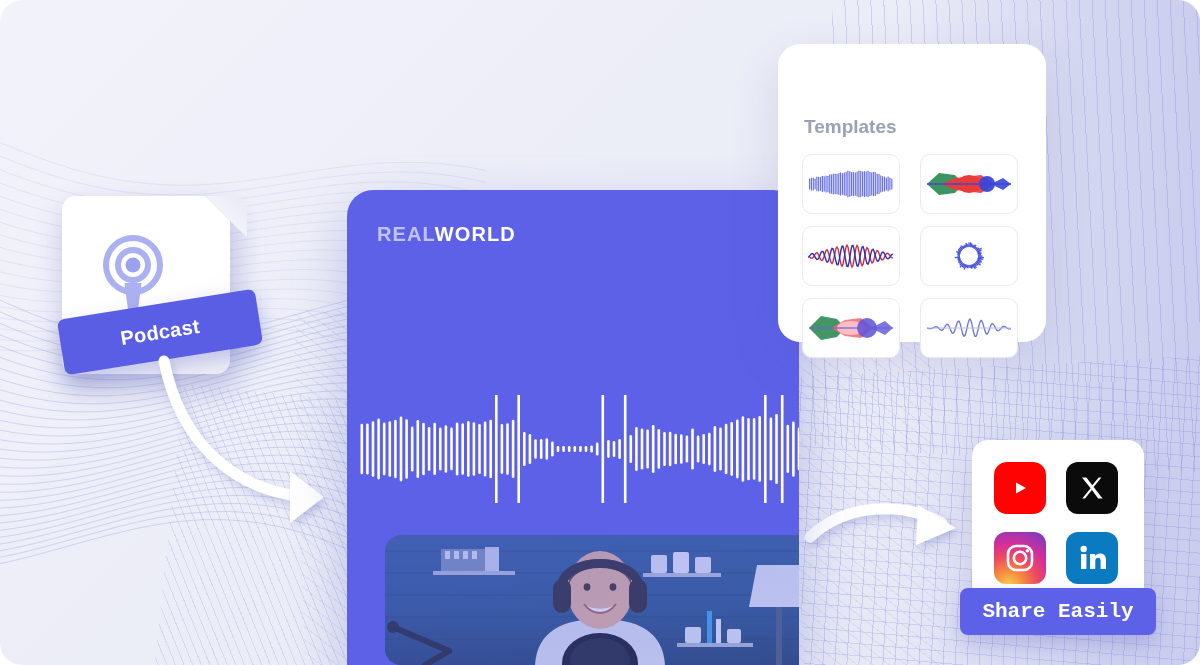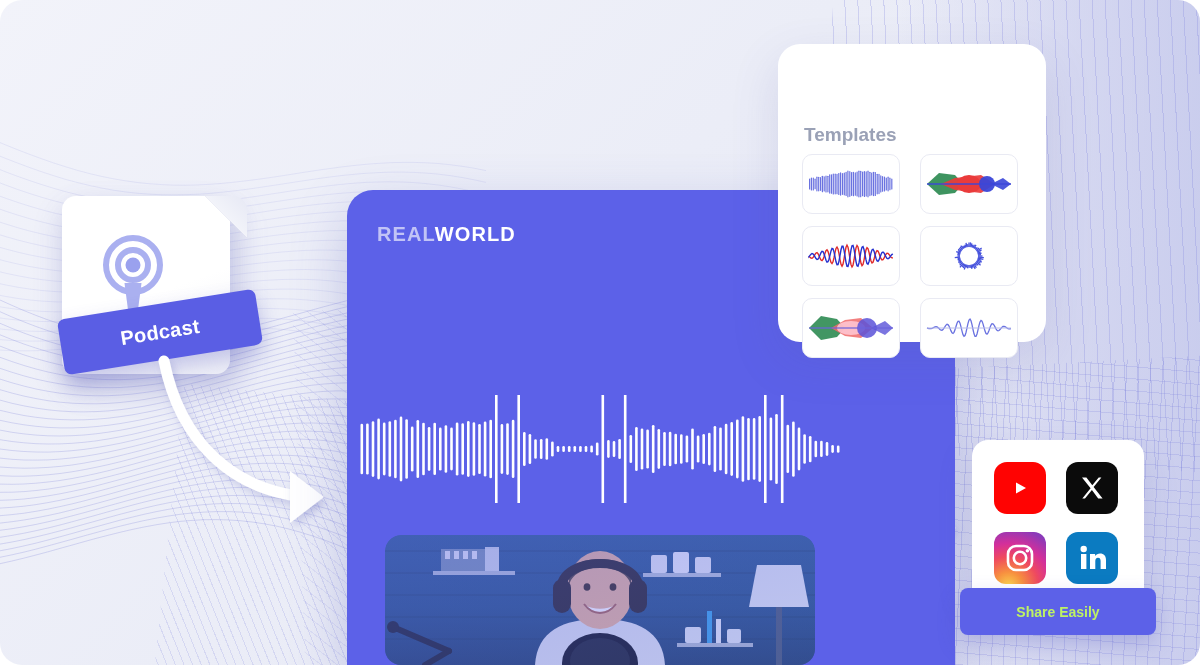--- a/index.html
+++ b/index.html
@@ -52,58 +52,58 @@
   #podcast-ribbon .rib-txt{color:#fff;font-size:20px;font-weight:bold;letter-spacing:.3px;}
   .ribbon-tailL{position:absolute;left:-2px;top:96px;width:26px;height:26px;background:#4044bd;
       transform:rotate(-9deg);border-radius:3px;z-index:-1;}
 
   
   .arrow{position:absolute;pointer-events:none;}
   #arrow-left{left:140px;top:355px;width:220px;height:200px;}
   #arrow-right{left:800px;top:495px;width:180px;height:70px;}
 
   
-  #main-card{position:absolute;left:347px;top:190px;width:608px;height:475px;
+  #main-card{position:absolute;left:347px;top:190px;width:452px;height:475px;
       background:#5c61e8;border-radius:26px 26px 0 0;overflow:hidden;
       box-shadow:0 22px 55px rgba(70,74,180,.28);}
   #brand{position:absolute;left:30px;top:33px;font-size:20px;font-weight:bold;letter-spacing:1.1px;}
   #brand .b-real{color:rgba(255,255,255,.62);}
   #brand .b-world{color:#ffffff;}
   #card-title{position:absolute;left:28px;top:80px;width:440px;color:#b9cdf7;
       font-size:38px;line-height:1.36;font-weight:bold;letter-spacing:.6px;}
   #card-wave{position:absolute;left:12px;top:205px;width:482px;height:108px;}
   #video-thumb{position:absolute;left:38px;top:345px;width:430px;height:130px;
       border-radius:16px 16px 0 0;overflow:hidden;}
   #video-thumb svg{display:block;}
 
   
   #templates-panel{position:absolute;left:778px;top:44px;width:268px;height:298px;
       background:#ffffff;border-radius:22px;box-shadow:0 18px 48px rgba(86,90,170,.16);}
-  #templates-title{position:absolute;left:26px;top:80px;font-size:19px;color:#9aa1b6;font-weight:600;}
+  #templates-title{position:absolute;left:26px;top:72px;font-size:19px;color:#9aa1b6;font-weight:600;}
   #template-grid{position:absolute;left:24px;top:110px;display:grid;
       grid-template-columns:96px 96px;grid-template-rows:58px 58px 58px;
       column-gap:22px;row-gap:14px;}
   .tpl-cell{width:96px;height:58px;border:1px solid #e9eaf3;border-radius:10px;
       background:#fff;display:flex;align-items:center;justify-content:center;overflow:hidden;}
 
   
   #share-panel{position:absolute;left:972px;top:440px;width:172px;height:225px;}
   .share-card{position:absolute;left:0;top:0;width:172px;height:155px;background:#fff;
       border-radius:16px 16px 4px 4px;box-shadow:0 14px 34px rgba(86,90,170,.18);}
   .share-grid{position:absolute;left:22px;top:22px;display:grid;
       grid-template-columns:52px 52px;grid-template-rows:52px 52px;column-gap:20px;row-gap:18px;}
   .soc{width:52px;height:52px;border-radius:12px;display:flex;align-items:center;justify-content:center;}
   .soc-yt{background:#ff0302;border-radius:13px;}
   .soc-x{background:#0b0b0b;}
   .soc-ig{background:radial-gradient(circle at 28% 105%,#fdd84f 0%,#f7903f 22%,#ef4a5f 45%,#d42f9a 65%,#8a3ab9 90%);}
   .soc-li{background:#0b7bc1;}
   .share-ribbon{position:absolute;left:-12px;top:148px;width:196px;height:47px;background:#5c61e8;
       border-radius:8px;display:flex;align-items:center;justify-content:center;
       box-shadow:0 10px 22px rgba(80,84,190,.28);}
-  .share-ribbon span{color:#bef264;font-size:14px;font-weight:bold;}
+  .share-ribbon span{color:#ffffff;font-size:21px;font-weight:bold;font-family:Liberation Mono, monospace;}
 </style>
 </head>
 <body>
 
 <div id="stage">
 
   <div class="bg-layer">
     <div class="bg-tint-right"></div>
     <div class="bg-mesh-right"></div>
     <div class="bg-mesh-right2"></div>

